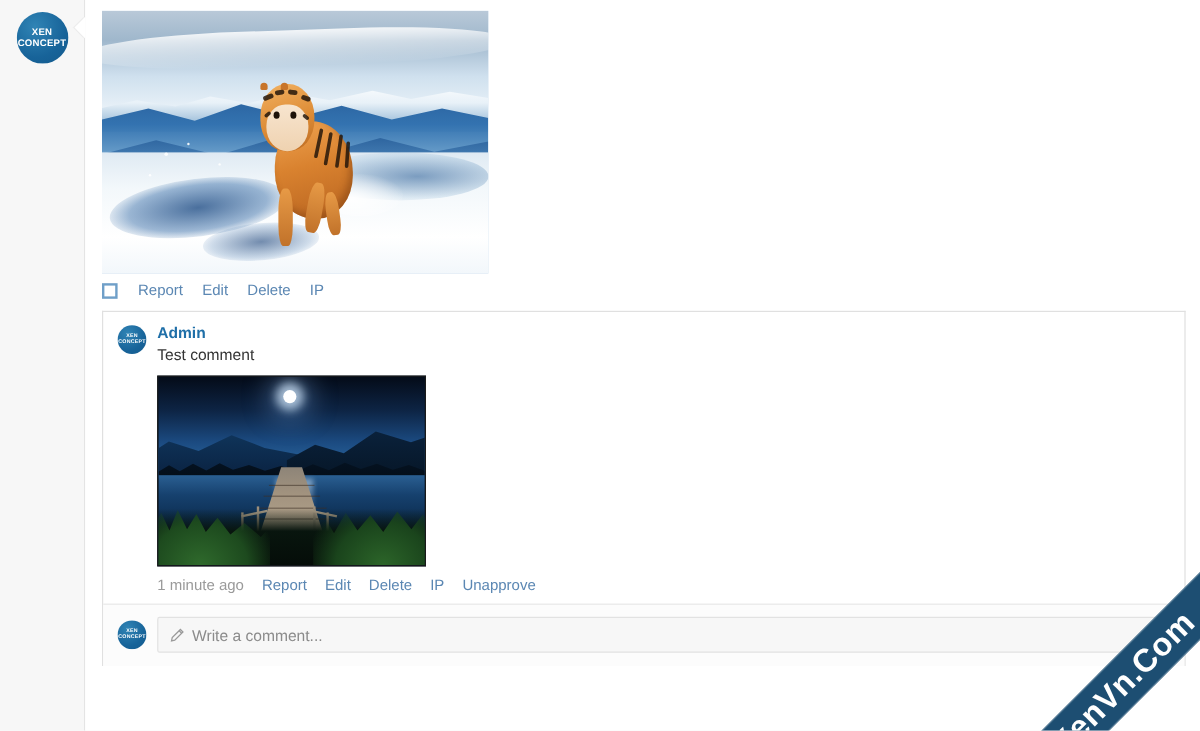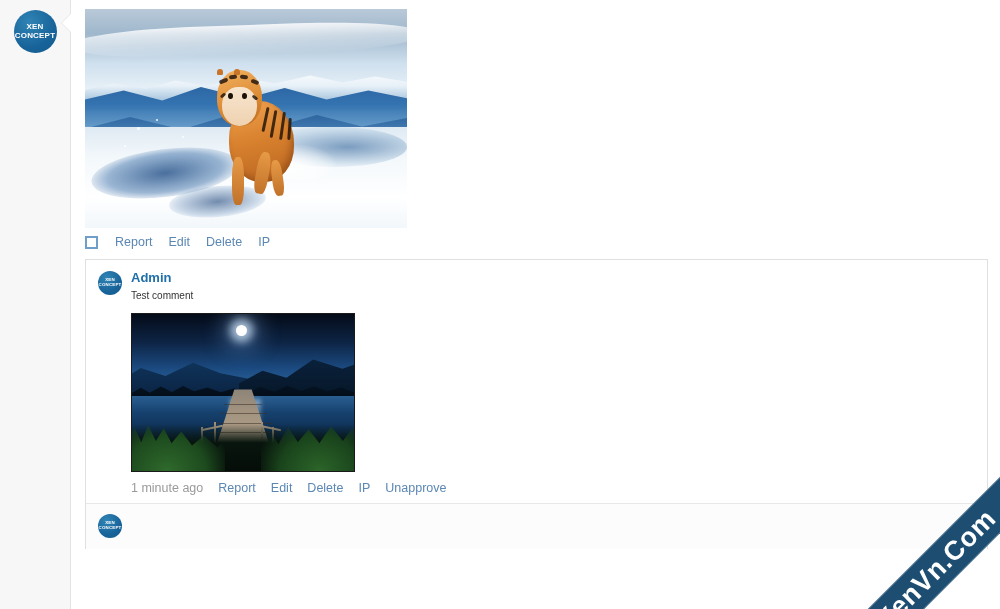--- a/index.html
+++ b/index.html
@@ -321,21 +321,21 @@
   .comment .c-content { flex: 1 1 auto; min-width: 0; }
   .c-user {
     color: #1f6fa8;
     font-weight: bold;
     font-size: 13px;
     text-decoration: none;
     display: inline-block;
     line-height: 16px;
   }
   .c-text {
-    font-size: 10px;
+    font-size: 13px;
     color: #343434;
     line-height: 18px;
     margin-top: 1px;
   }
   .c-media { margin-top: 8px; }
   .c-actions {
     display: flex;
     align-items: center;
     gap: 15px;
     padding: 9px 0 8px 0;
@@ -516,20 +516,29 @@
           </div>
         </div>
 
         <div class="comment-form-wrap">
           <div class="cf-avatar">
             <div class="avatar xs">
               <span class="a1">XEN</span>
               <span class="a2">CONCEPT</span>
             </div>
           </div>
+          <div class="comment-input">
+            <span class="pencil-icon">
+              <svg viewBox="0 0 16 16" width="13" height="13" fill="none" stroke="currentColor" stroke-width="1.3">
+                <path d="M11.5 1.9l2.6 2.6-8.4 8.4-3.3.7.7-3.3z"></path>
+                <path d="M10.2 3.2l2.6 2.6"></path>
+              </svg>
+            </span>
+            <span>Write a comment...</span>
+          </div>
         </div>
 
       </div>
     </div>
   </div>
 
   <div class="watermark">
 
     <span class="wm-text">XenVn.Com</span>
   </div>

